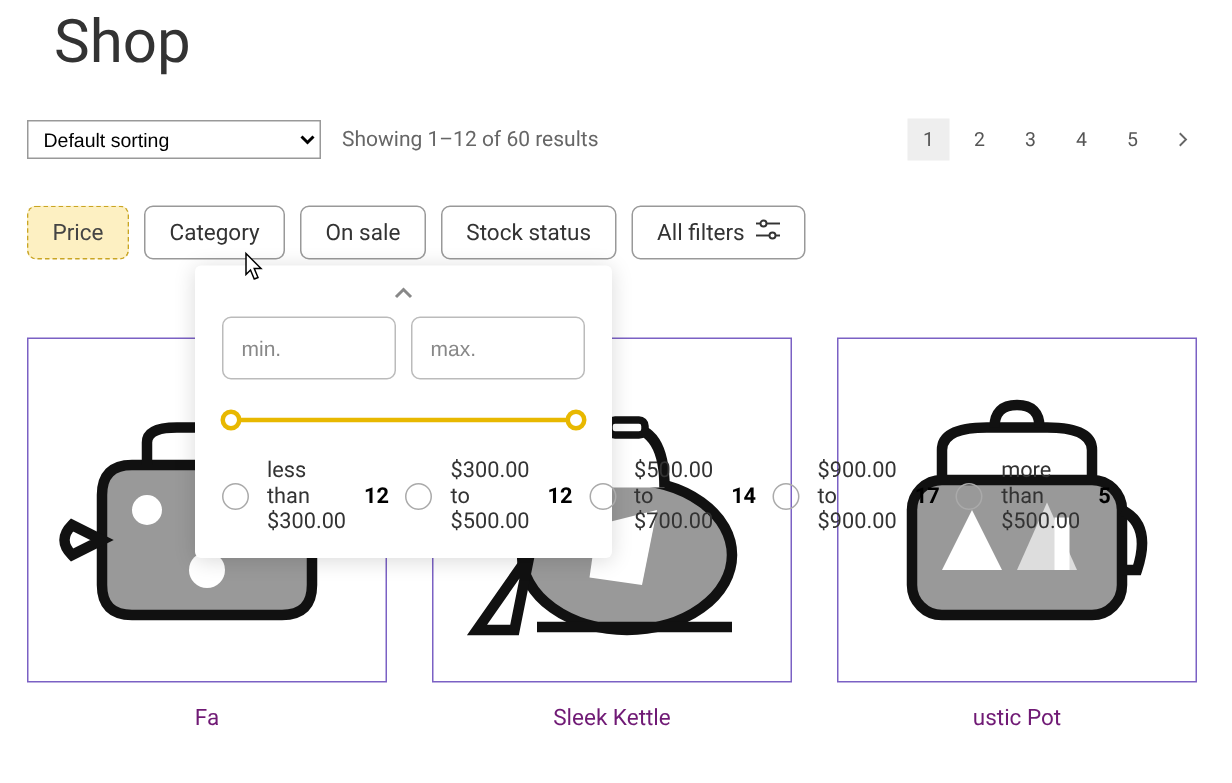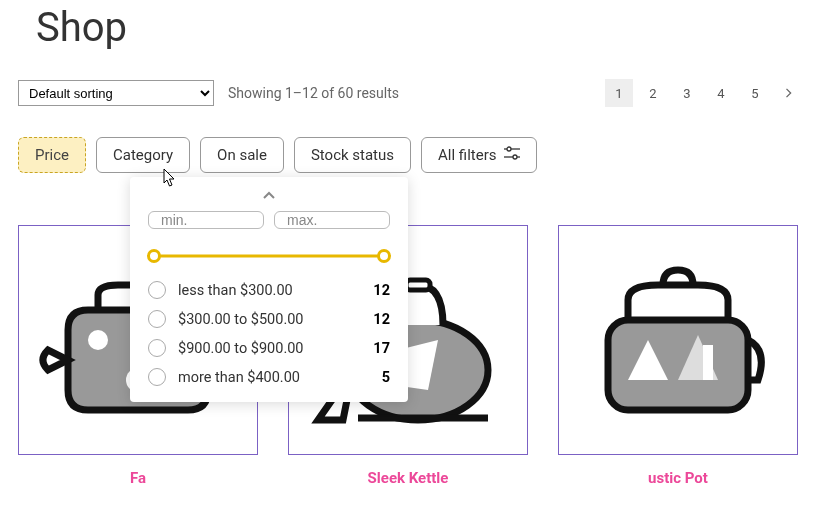--- a/index.html
+++ b/index.html
@@ -109,21 +109,21 @@
   }
   .range-inputs {
     display: flex;
     gap: 10px;
     margin-bottom: 20px;
   }
   .range-inputs input {
     flex: 1;
     border: 1px solid #bbb;
     border-radius: 6px;
-    padding: 0 12px;
+    padding: 12px 12px;
     font-size: 14px;
     color: #a16207;
     width: 50%;
   }
   .range-inputs input::placeholder { color: #888; }
 
   .slider-track {
     position: relative;
     height: 14px;
     margin: 0 6px 18px 6px;
@@ -144,21 +144,21 @@
     height: 14px;
     border: 3px solid #e8b800;
     background: #fff;
     border-radius: 50%;
     transform: translate(-50%, -50%);
     cursor: grab;
   }
   .slider-handle.left { left: 0; }
   .slider-handle.right { left: 100%; }
 
-  .price-options { display: flex; flex-direction: column; gap: 11px; }
+  .price-options { display: flex; flex-direction: row; gap: 11px; }
   .price-option {
     display: flex;
     align-items: center;
     gap: 12px;
     cursor: pointer;
     font-size: 14.5px;
     color: #333;
   }
   .radio {
     width: 18px;
@@ -184,22 +184,21 @@
     width: 240px;
     height: 230px;
     border: 1px solid #7b61c4;
     display: flex;
     align-items: center;
     justify-content: center;
   }
   .product-title {
     margin-top: 14px;
     font-size: 15px;
-    color: #ec4899;
-    font-weight: bold;
+    color: #701a75;
   }
   .product-sub {
     font-size: 13px;
     color: #666;
     margin-top: 2px;
   }
 </style>
 </head>
 <body>
 
@@ -268,26 +267,31 @@
         <span class="opt-label">less than $300.00</span>
         <span class="opt-count">12</span>
       </div>
       <div class="price-option">
         <span class="radio"></span>
         <span class="opt-label">$300.00 to $500.00</span>
         <span class="opt-count">12</span>
       </div>
       <div class="price-option">
         <span class="radio"></span>
+        <span class="opt-label">$500.00 to $700.00</span>
+        <span class="opt-count">14</span>
+      </div>
+      <div class="price-option">
+        <span class="radio"></span>
         <span class="opt-label">$900.00 to $900.00</span>
         <span class="opt-count">17</span>
       </div>
       <div class="price-option">
         <span class="radio"></span>
-        <span class="opt-label">more than $400.00</span>
+        <span class="opt-label">more than $500.00</span>
         <span class="opt-count">5</span>
       </div>
     </div>
   </div>
 </div>
 
 <div class="products">
   <div class="product">
     <div class="product-img">
       <svg width="220" height="180" viewBox="0 0 220 180">

